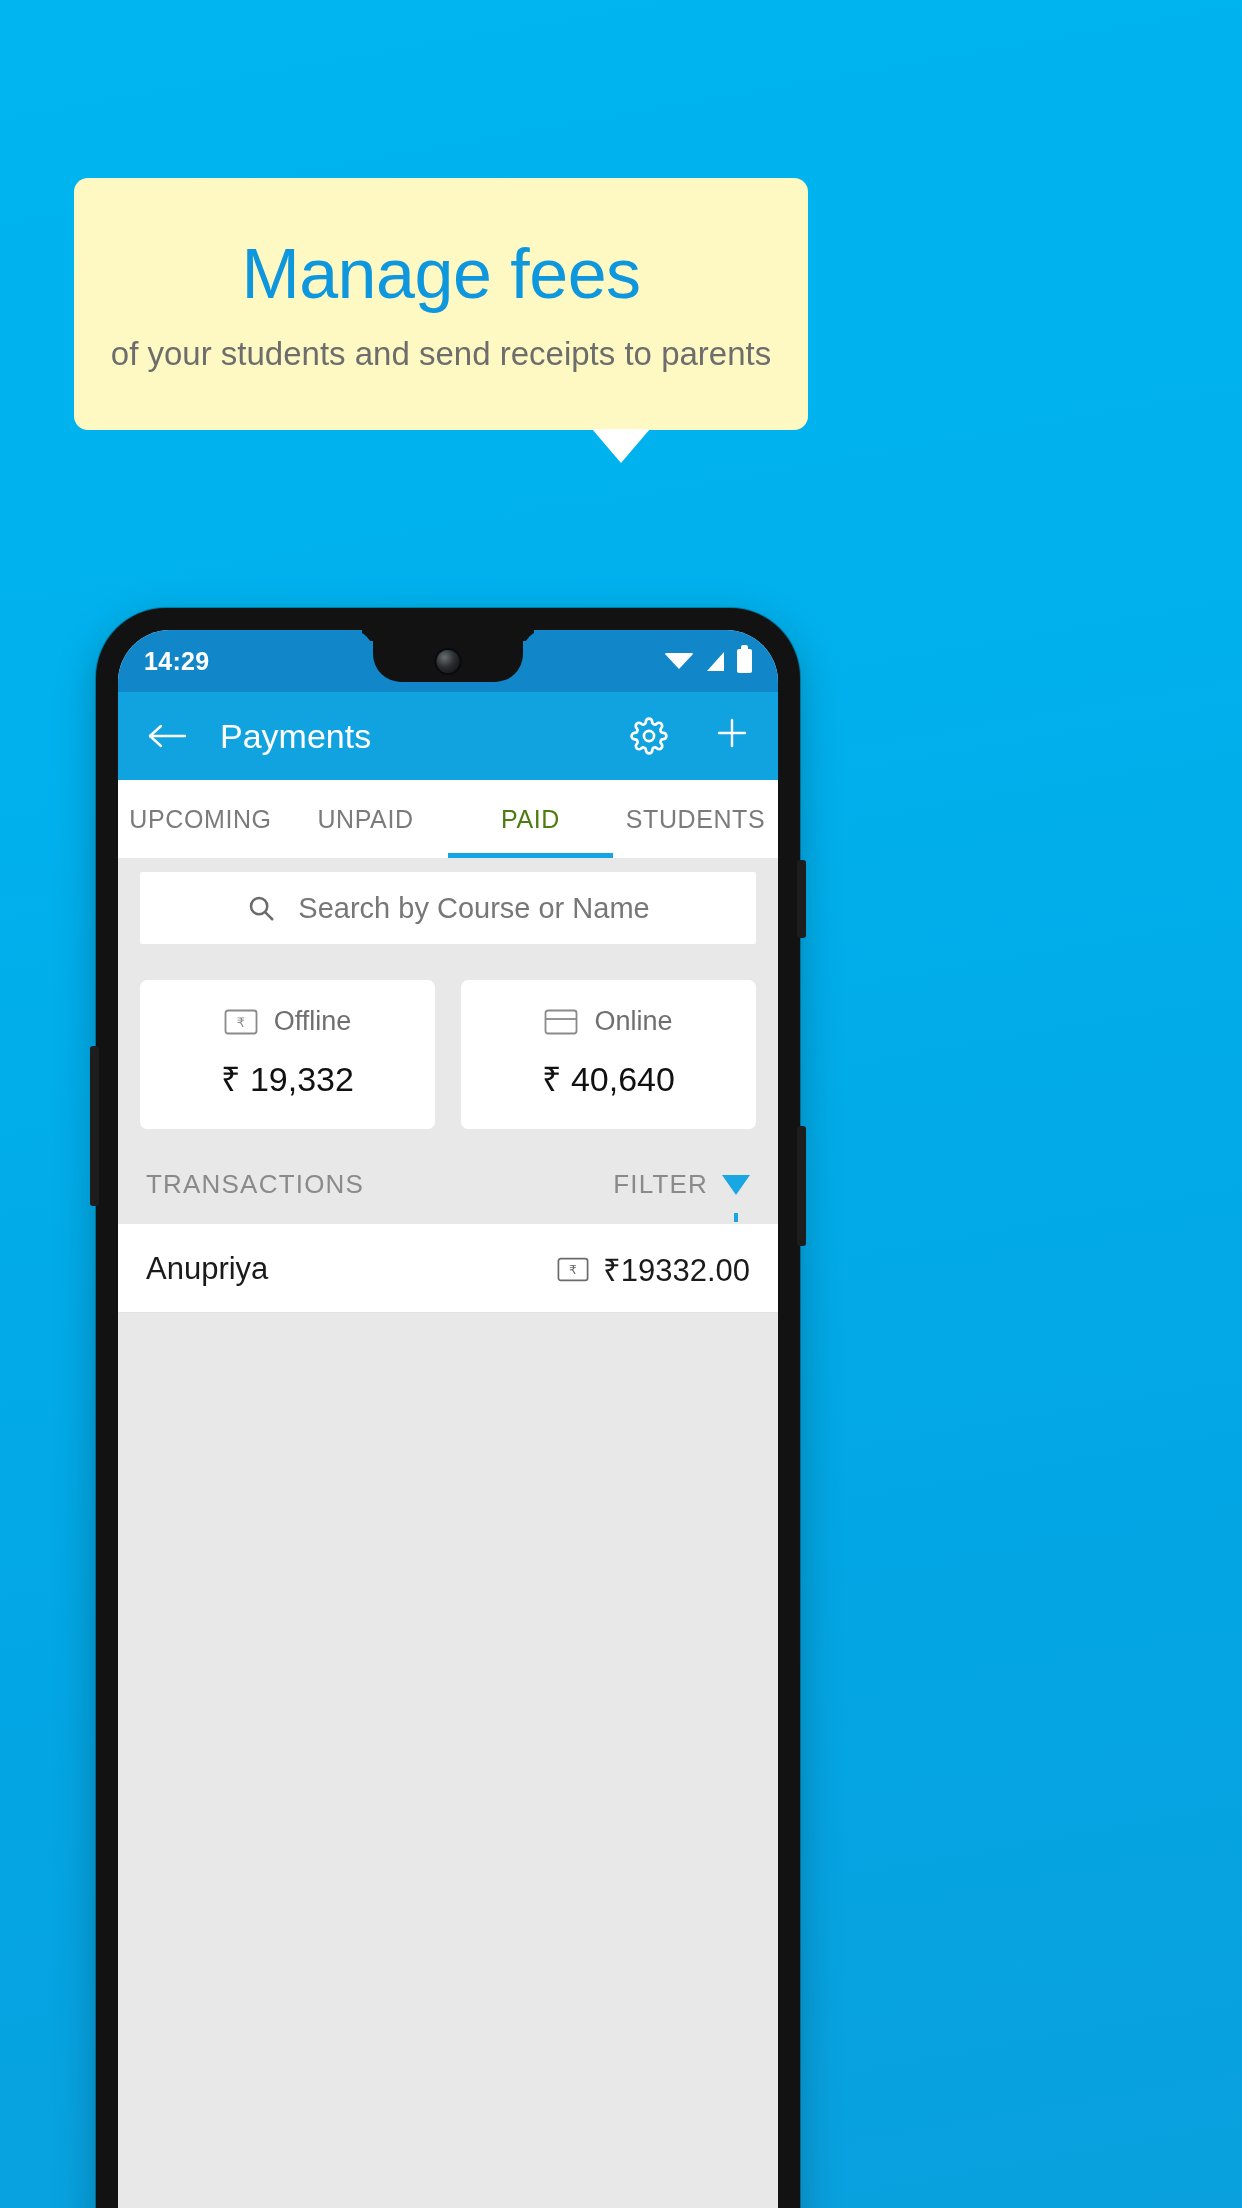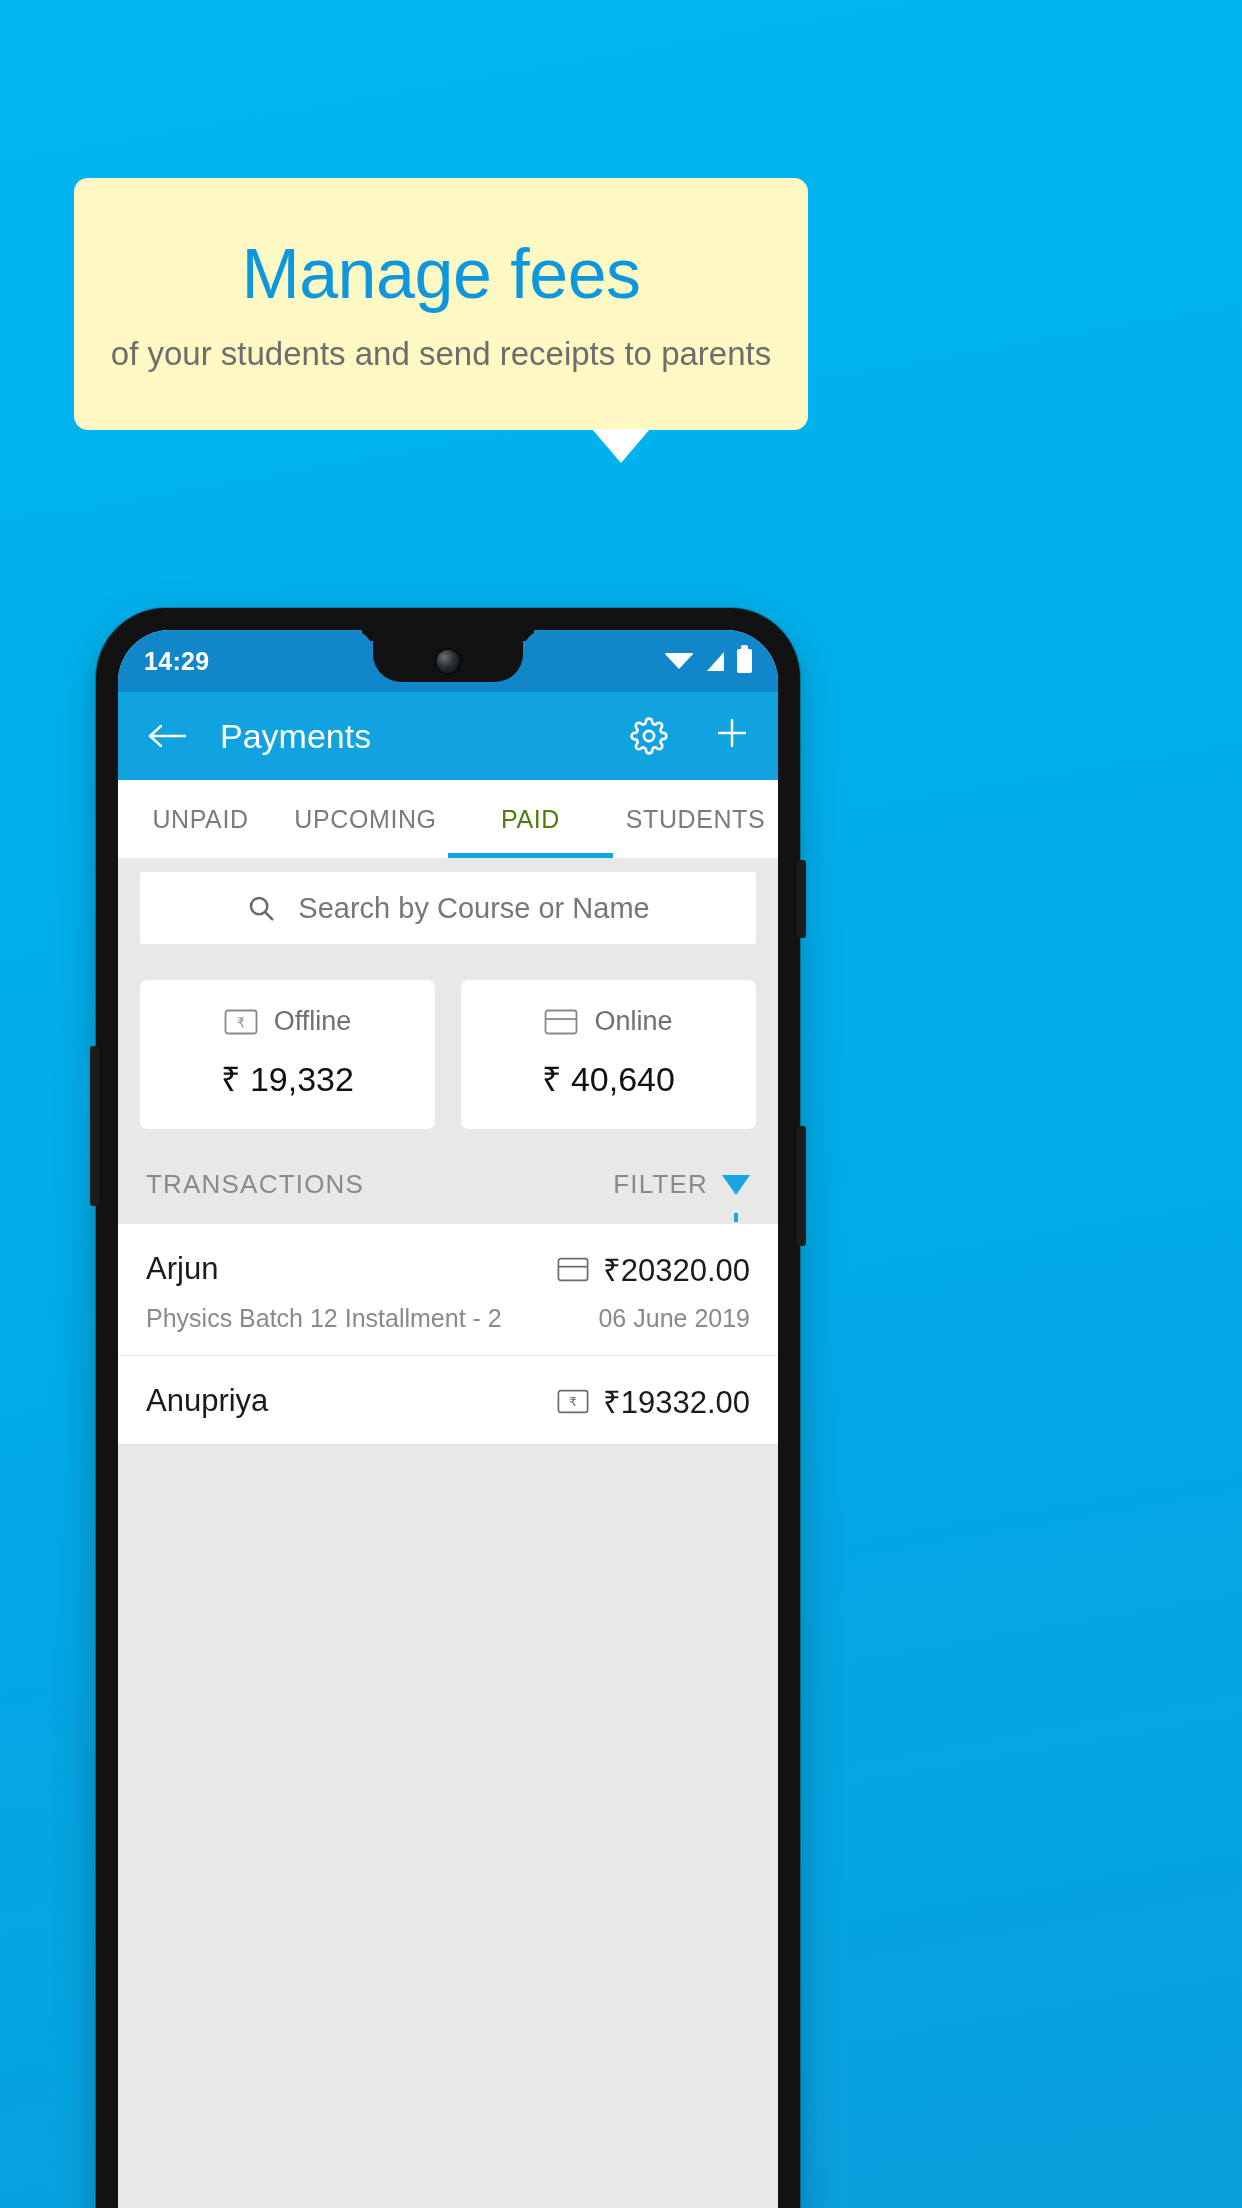--- a/index.html
+++ b/index.html
@@ -262,22 +262,22 @@
         <span class="plus">
           <svg width="40" height="40" viewBox="0 0 40 40" stroke="#fff" stroke-width="2.4" stroke-linecap="round">
             <line x1="20" y1="7" x2="20" y2="33"></line>
               <line x1="7" y1="20" x2="33" y2="20"></line>
           </svg>
         </span>
       </div>
     </div>
 
     <div class="tabs">
+      <div class="tab">UPCOMING</div>
       <div class="tab">UNPAID</div>
-      <div class="tab">UPCOMING</div>
       <div class="tab active">PAID</div>
       <div class="tab">STUDENTS</div>
     </div>
 
     <div class="content">
 
       <div class="search-wrap">
         <div class="searchbar">
           <span class="search-icon">
             <svg width="30" height="30" viewBox="0 0 24 24" fill="none" stroke="#6b6b6b" stroke-width="2" stroke-linecap="round">
@@ -319,38 +319,20 @@
 
       <div class="tx-head">
         <div class="tx-head-title">TRANSACTIONS</div>
         <div class="tx-filter">
           <span class="tx-filter-label">FILTER</span>
           <span class="funnel"></span>
         </div>
       </div>
 
       <div class="tx-list">
-        <div class="tx-row">
-          <div class="tx-line-1">
-            <span class="tx-name">Arjun</span>
-            <span class="tx-amt-wrap">
-              <span class="tx-icon">
-                <svg width="32" height="25" viewBox="0 0 34 26" fill="none" stroke="#6b6b6b" stroke-width="1.8">
-                  <rect x="1.5" y="1.5" width="31" height="23" rx="2.5"></rect>
-                  <line x1="1.5" y1="10" x2="32.5" y2="10"></line>
-                </svg>
-              </span>
-              <span class="tx-amt">₹20320.00</span>
-            </span>
-          </div>
-          <div class="tx-line-2">
-            <span class="tx-desc">Physics Batch 12 Installment - 2</span>
-            <span class="tx-date">06 June 2019</span>
-          </div>
-        </div>
         <div class="tx-row">
           <div class="tx-line-1">
             <span class="tx-name">Anupriya</span>
             <span class="tx-amt-wrap">
               <span class="tx-icon">
                 <svg width="32" height="25" viewBox="0 0 34 26" fill="none" stroke="#6b6b6b" stroke-width="1.8">
                   <rect x="1.5" y="1.5" width="31" height="23" rx="2.5"></rect>
                   <text x="17" y="18" font-size="13" fill="#6b6b6b" stroke="none" text-anchor="middle" font-family="DejaVu Sans">₹</text>
                 </svg>
               </span>

